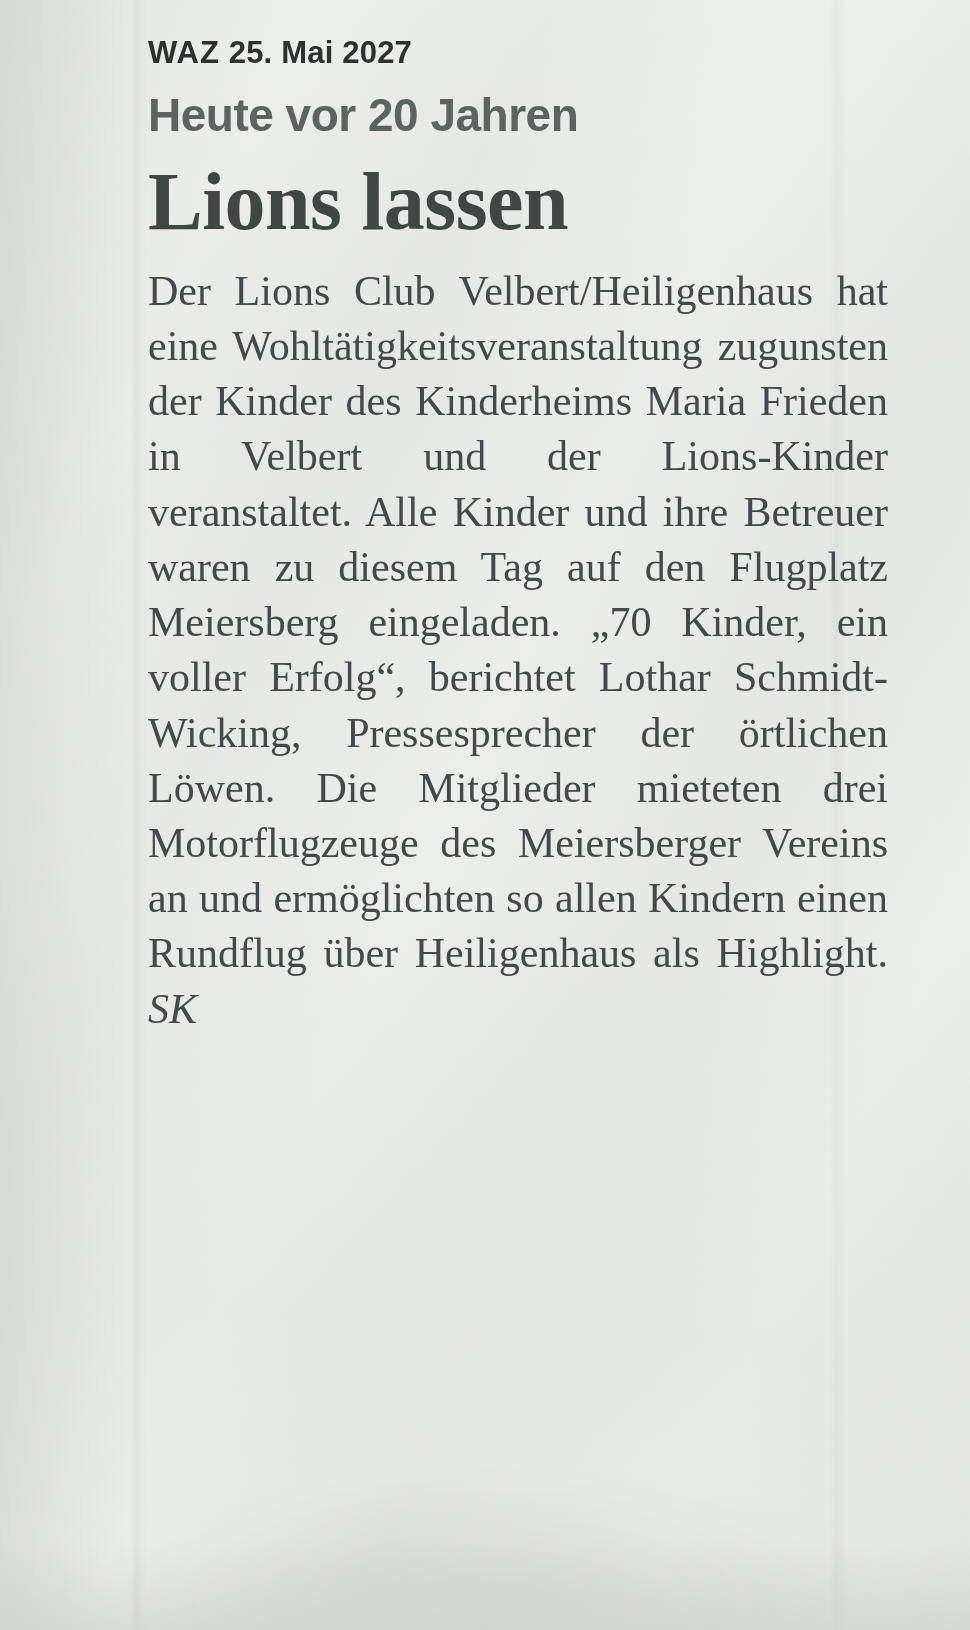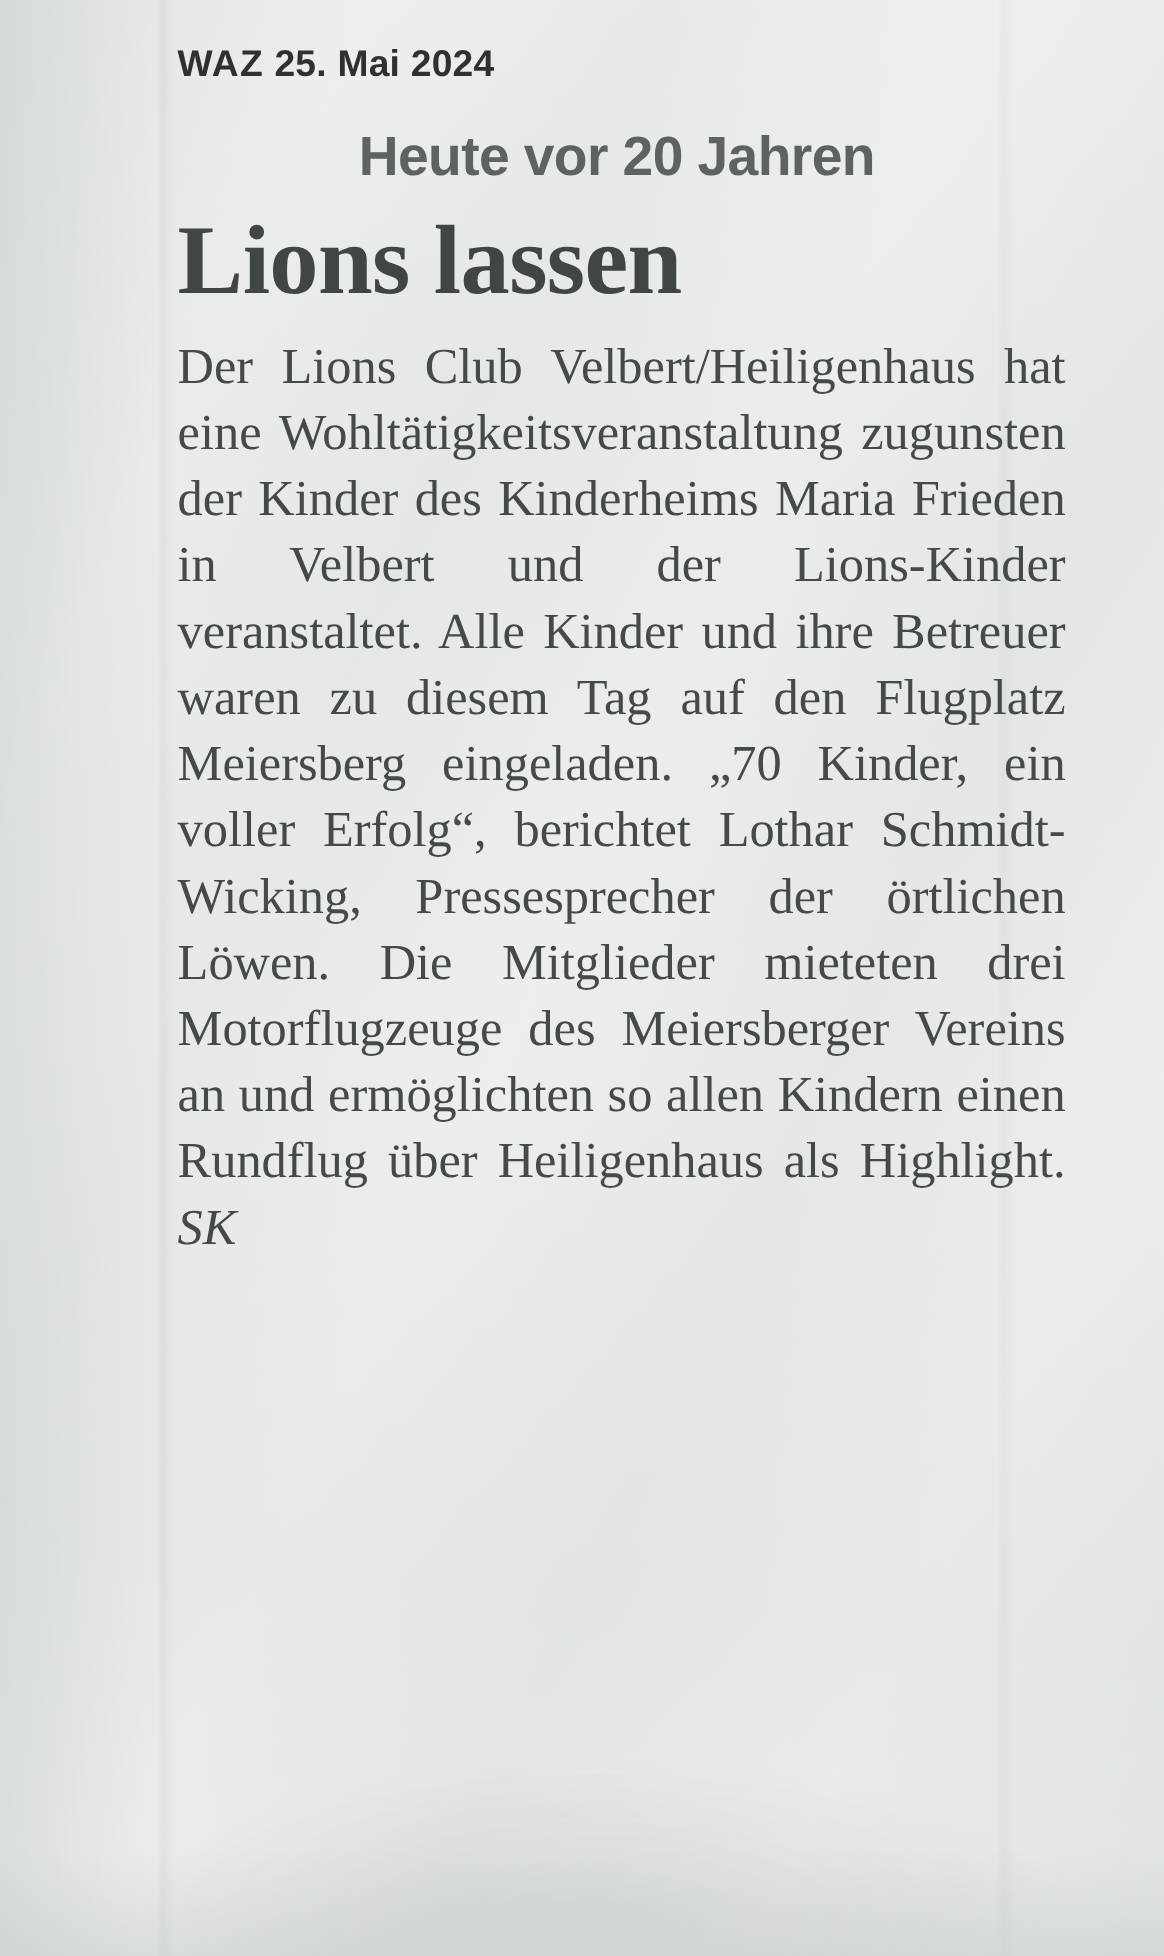--- a/index.html
+++ b/index.html
@@ -57,23 +57,22 @@
     color: #2d3130;
     margin: 0 0 6px 0;
     line-height: 1.2;
   }
   .kicker-source .src { letter-spacing: 1px; margin-top: 48px; }
 
   .rubric {
     font-family: "Liberation Sans", sans-serif;
     font-weight: bold;
     font-size: 46px;
-    text-align: center;
     color: #5d6361;
-    margin: 32px 0 18px 0;
+    margin: 17px 0 18px 0;
     letter-spacing: -0.5px;
     padding-right: 30px;
   }
 
   .headline {
     font-family: "Liberation Serif", serif;
     font-weight: bold;
     font-size: 82px;
     line-height: 1.02;
     text-align: left;
@@ -123,21 +122,21 @@
   <div class="shadow-edge"></div>
   <div class="shadow-bottom"></div>
   <div class="fold fold-a"></div>
   <div class="fold fold-b"></div>
   <div class="paper-noise"></div>
 
   <div class="content">
 
     <p class="kicker-source">
       <span class="src">WAZ</span>
-      <span>25. Mai 2024</span>
+      <span>25. Mai 2027</span>
     </p>
 
     <h2 class="rubric">Heute vor 20 Jahren</h2>
 
     <h1 class="headline">
       <span class="l1">Lions lassen</span>
     </h1>
 
     <p class="body-text">
       <span>Der Lions Club Velbert/Heiligenhaus hat eine Wohltätigkeitsveranstaltung zugunsten der Kinder des Kinderheims Maria Frieden in Velbert und der Lions-Kinder veranstaltet. Alle Kinder und ihre Betreuer waren zu diesem Tag auf den Flugplatz Meiersberg eingeladen. „70 Kinder, ein voller Erfolg“, berichtet Lothar Schmidt-Wicking, Pressesprecher der örtlichen Löwen. Die Mitglieder mieteten drei Motorflugzeuge des Meiersberger Vereins an und ermöglichten so allen Kindern einen Rundflug über Heiligenhaus als Highlight.</span>

